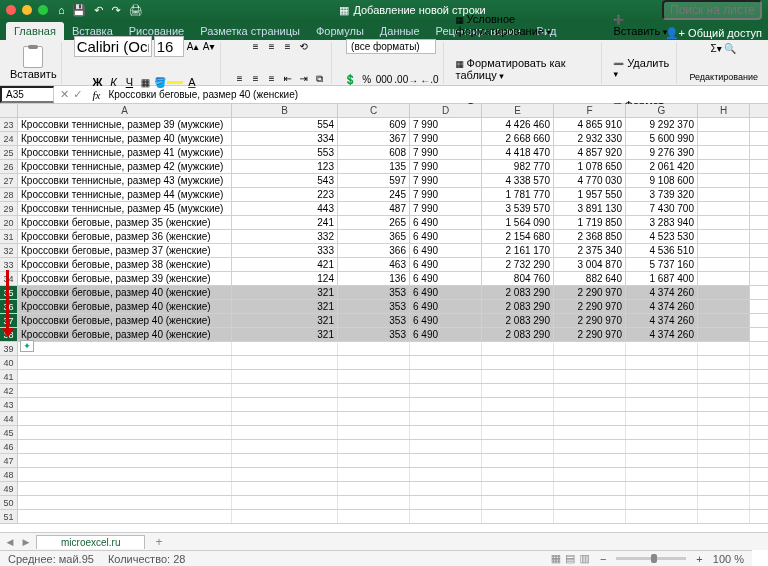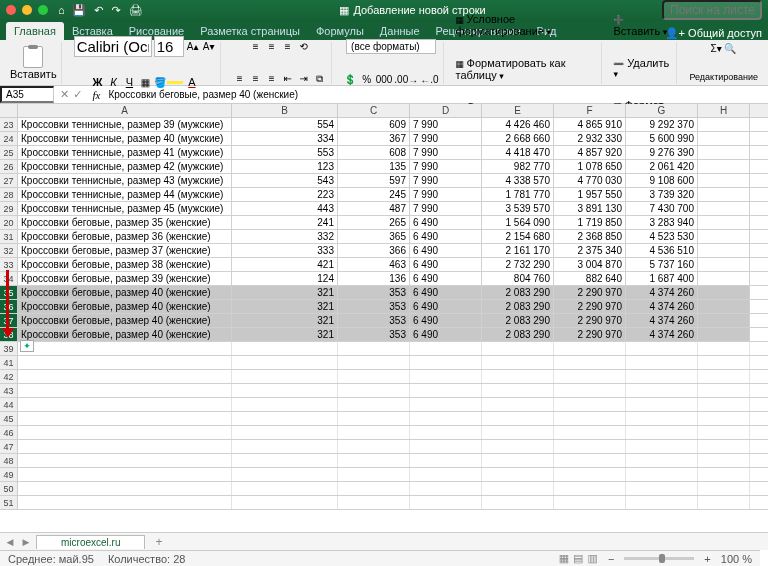--- a/index.html
+++ b/index.html
@@ -53,21 +53,21 @@
 .row.sel .cell{background:#c8c8c8}
 .row.empty .cell{border-right:1px solid #e4e4e4}
 .arrow{position:absolute;left:2px;top:166px;width:12px;height:72px;pointer-events:none}
 .arrow-line{position:absolute;left:4px;top:0;width:3px;height:60px;background:#c00}
 .arrow-head{position:absolute;left:0;top:58px;width:0;height:0;border-left:6px solid transparent;border-right:6px solid transparent;border-top:10px solid #c00}
 .insert-ind{position:absolute;left:20px;top:236px;width:14px;height:12px;border:1px solid #aaa;background:#fff;display:flex;align-items:center;justify-content:center;font-size:9px;color:#0a7}
 .sheetbar{position:absolute;bottom:16px;left:0;right:0;height:18px;background:#f5f5f5;border-top:1px solid #ccc;display:flex;align-items:center;padding:0 4px;gap:4px}
 .navbtn{width:12px;text-align:center;color:#888;font-size:9px}
 .sheet-tab{background:#fff;border:1px solid #bbb;border-bottom:none;padding:1px 24px;font-size:10px;color:#156135}
 .addsheet{font-size:12px;color:#888;padding:0 6px}
-.statusbar{position:absolute;bottom:0;left:0;right:8px;height:16px;background:#f5f5f5;border-top:1px solid #ccc;display:flex;align-items:center;padding:0 8px;font-size:10px;color:#555;gap:14px}
+.statusbar{position:absolute;bottom:0;left:0;right:16px;height:16px;background:#f5f5f5;border-top:1px solid #ccc;display:flex;align-items:center;padding:0 8px;font-size:10px;color:#555;gap:14px}
 .sb-right{margin-left:auto;display:flex;align-items:center;gap:10px}
 .viewbtns{display:flex;gap:4px;font-size:10px;color:#888}
 .zoom-slider{width:70px;height:3px;background:#ccc;position:relative}
 .zoom-thumb{position:absolute;left:35px;top:-3px;width:6px;height:9px;background:#888;border-radius:2px}
 </style>
 </head>
 <body>
 
 <div class="titlebar">
   <div class="traffic">
@@ -382,20 +382,31 @@
         <div class="cell c-a"></div>
         <div class="cell c-b"></div>
         <div class="cell c-c"></div>
         <div class="cell c-d"></div>
         <div class="cell c-e"></div>
         <div class="cell c-f"></div>
         <div class="cell c-g"></div>
         <div class="cell c-h"></div>
       </div>
       <div class="row empty">
+        <div class="rh">40</div>
+        <div class="cell c-a"></div>
+        <div class="cell c-b"></div>
+        <div class="cell c-c"></div>
+        <div class="cell c-d"></div>
+        <div class="cell c-e"></div>
+        <div class="cell c-f"></div>
+        <div class="cell c-g"></div>
+        <div class="cell c-h"></div>
+      </div>
+      <div class="row empty">
         <div class="rh">41</div>
         <div class="cell c-a"></div>
         <div class="cell c-b"></div>
         <div class="cell c-c"></div>
         <div class="cell c-d"></div>
         <div class="cell c-e"></div>
         <div class="cell c-f"></div>
         <div class="cell c-g"></div>
         <div class="cell c-h"></div>
       </div>

